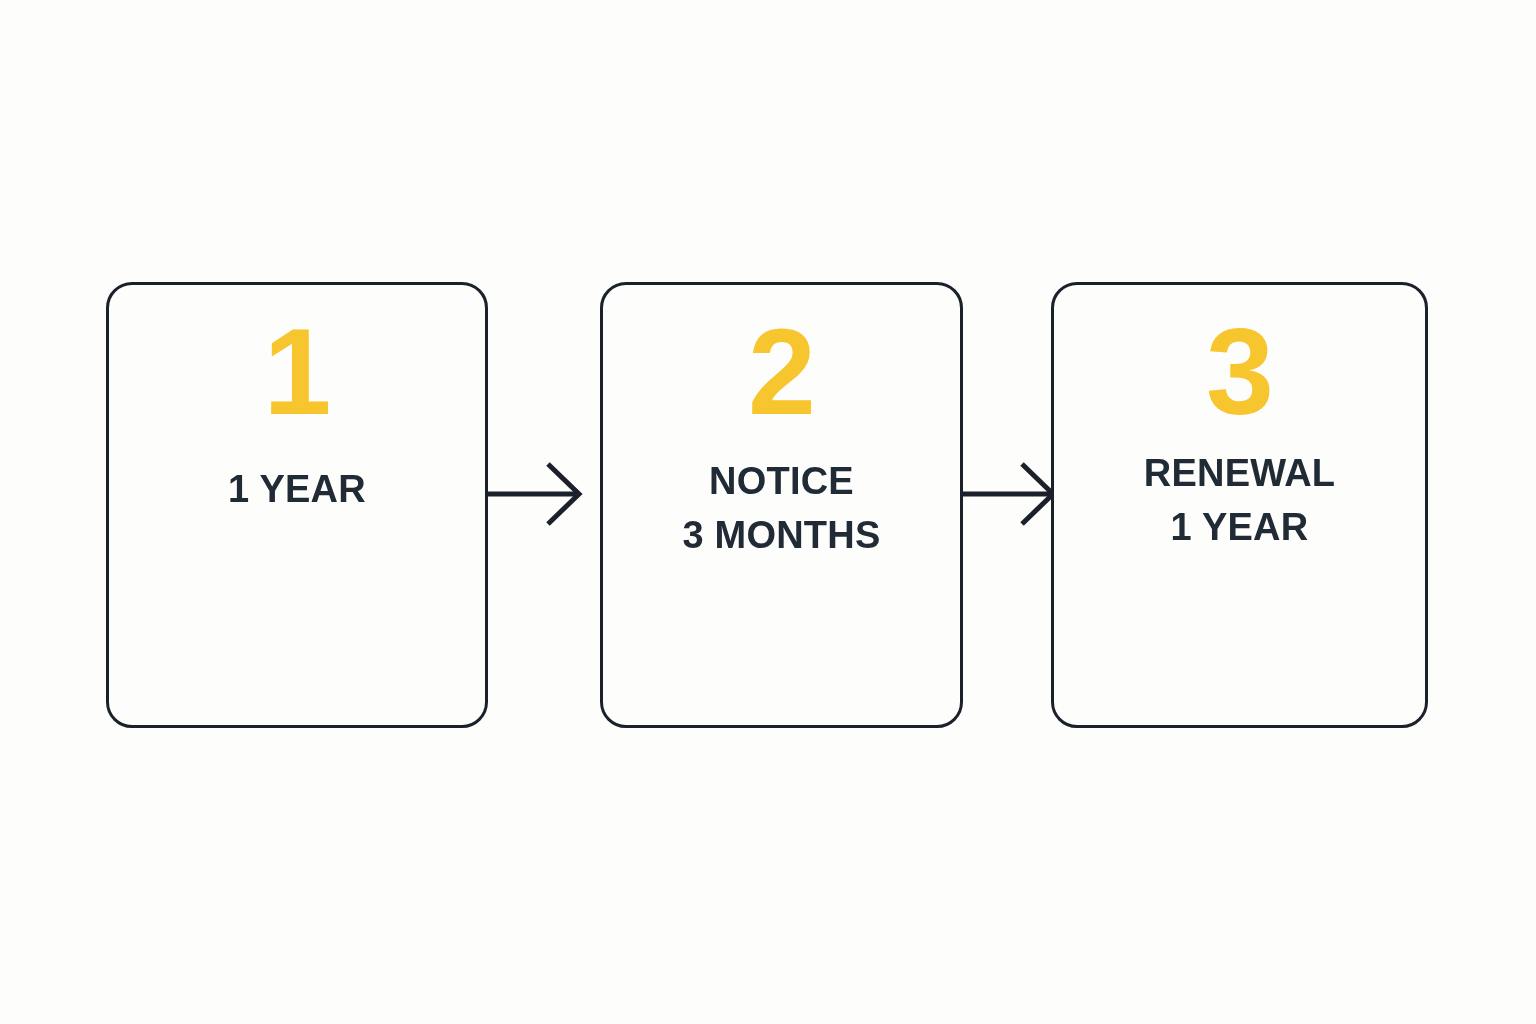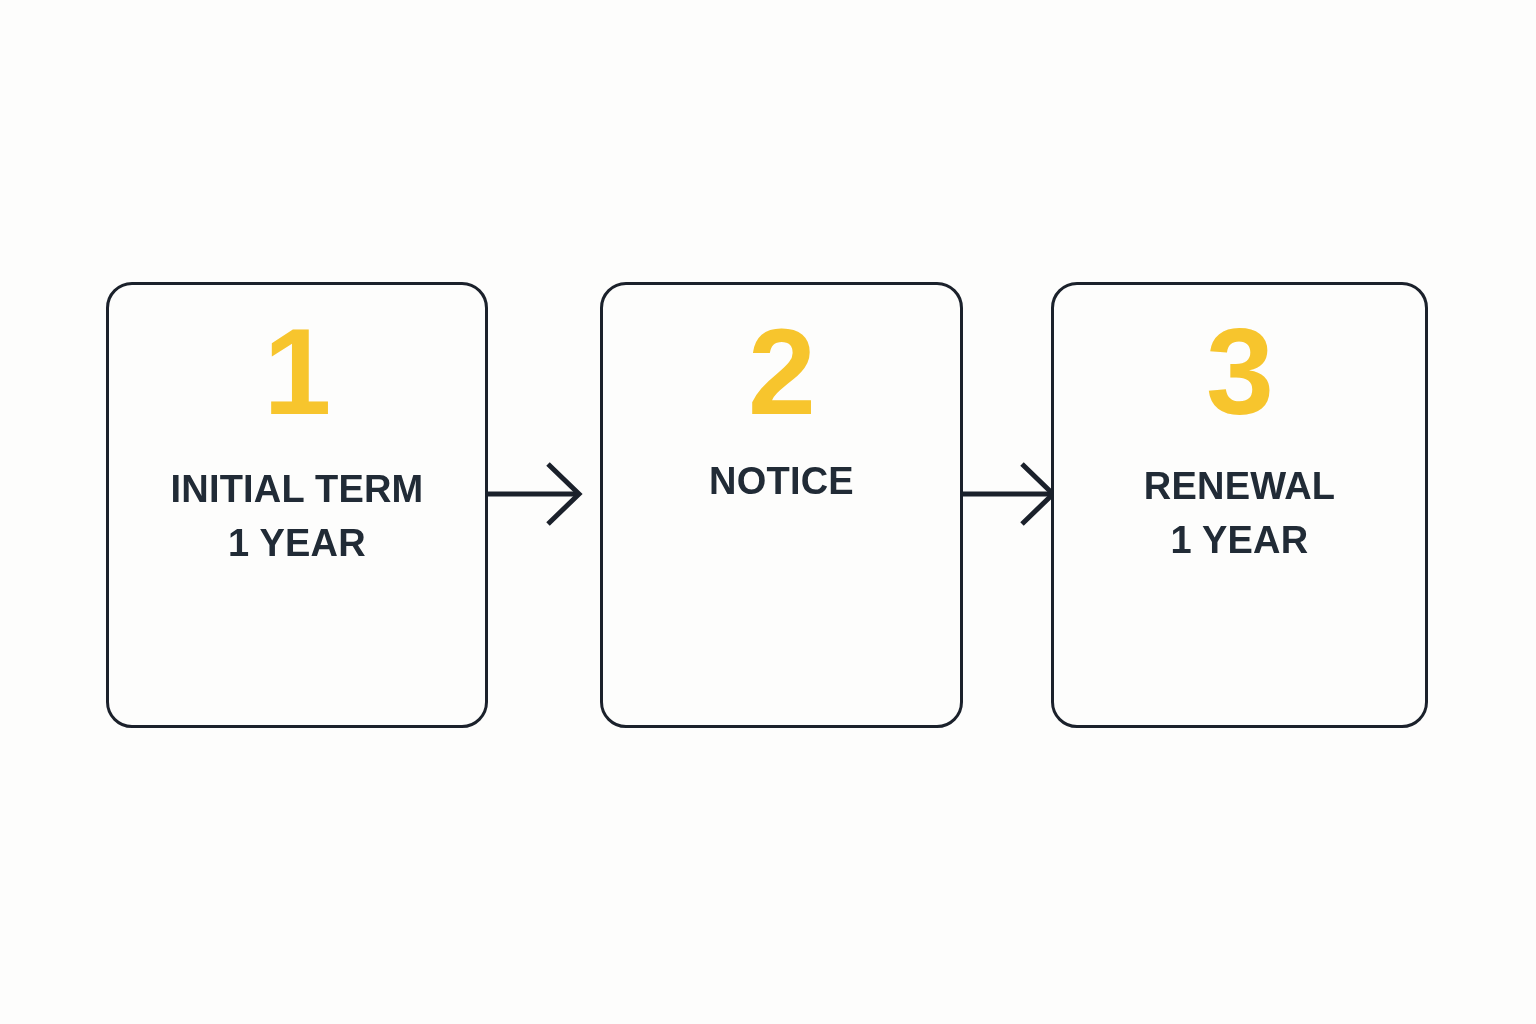--- a/index.html
+++ b/index.html
@@ -56,21 +56,21 @@
     font-weight:bold;
     line-height:1.42;
     text-align:center;
     letter-spacing:0.2px;
     padding:0 12px;
     width:100%;
   }
 
   .box-1 .step-label { margin-top:52px; }
   .box-2 .step-label { margin-top:44px; }
-  .box-3 .step-label { margin-top:49px; }
+  .box-3 .step-label { margin-top:36px; }
 
   .step-label .line { display:block; white-space:nowrap; }
 
   
   .flow-arrow {
     position:absolute;
     top:455px;
     width:100px;
     height:80px;
   }
@@ -79,36 +79,36 @@
   .flow-arrow svg { display:block; width:100px; height:80px; }
 </style>
 </head>
 <body>
 
 <div id="diagram-canvas">
 
   <div class="step-box box-1">
     <div class="step-number">1</div>
     <div class="step-label">
-      <span class="line">INITIAL TERM</span>
       <span class="line">1 YEAR</span>
     </div>
   </div>
 
   <div class="flow-arrow arrow-1">
     <svg viewBox="0 0 100 80" xmlns="http://www.w3.org/2000/svg">
       <line x1="0" y1="39" x2="92" y2="39" stroke="#1B212B" stroke-width="5"></line>
       <polyline points="62,9 93,39 62,69" fill="none" stroke="#1B212B" stroke-width="5" stroke-linecap="butt" stroke-linejoin="miter"></polyline>
     </svg>
   </div>
 
   <div class="step-box box-2">
     <div class="step-number">2</div>
     <div class="step-label">
       <span class="line">NOTICE</span>
+      <span class="line">3 MONTHS</span>
     </div>
   </div>
 
   <div class="flow-arrow arrow-2">
     <svg viewBox="0 0 100 80" xmlns="http://www.w3.org/2000/svg">
       <line x1="0" y1="39" x2="92" y2="39" stroke="#1B212B" stroke-width="5"></line>
       <polyline points="62,9 93,39 62,69" fill="none" stroke="#1B212B" stroke-width="5" stroke-linecap="butt" stroke-linejoin="miter"></polyline>
     </svg>
   </div>
 

